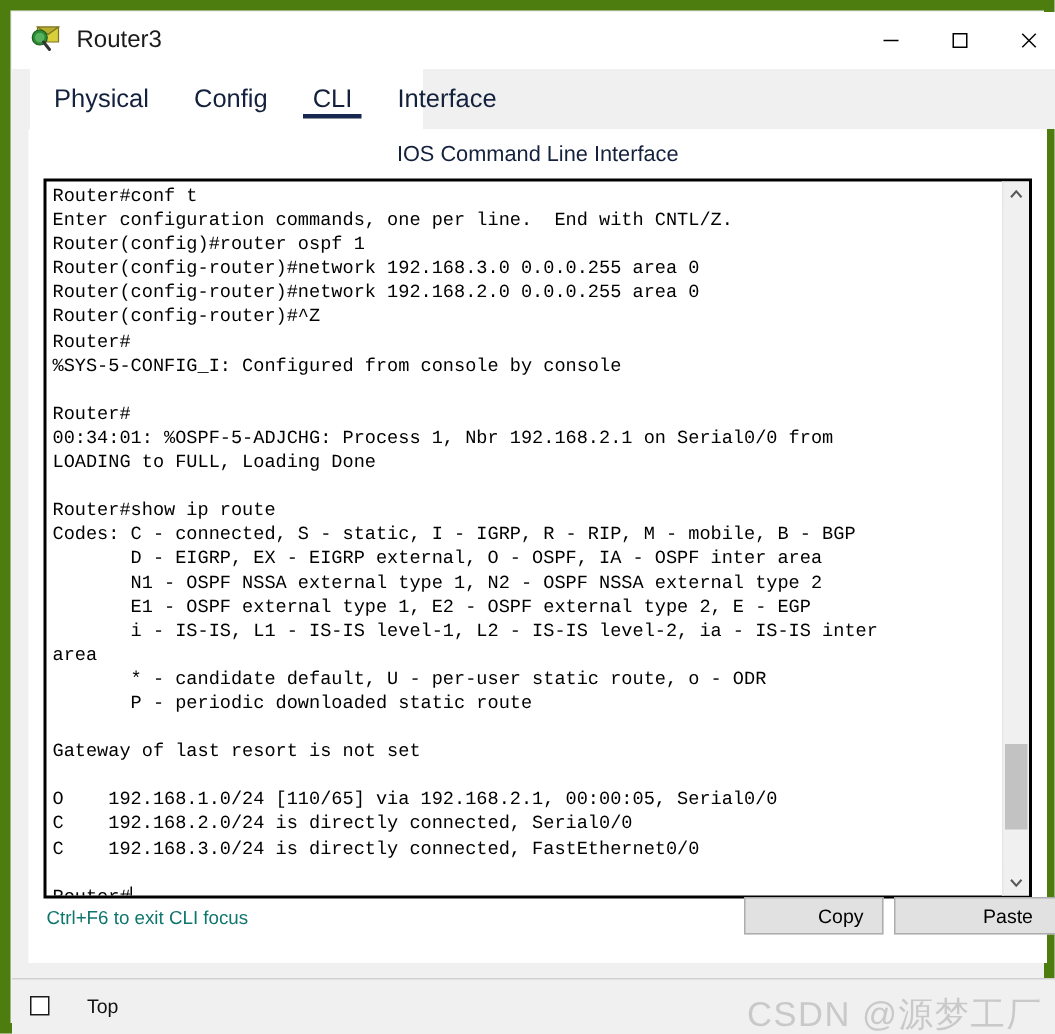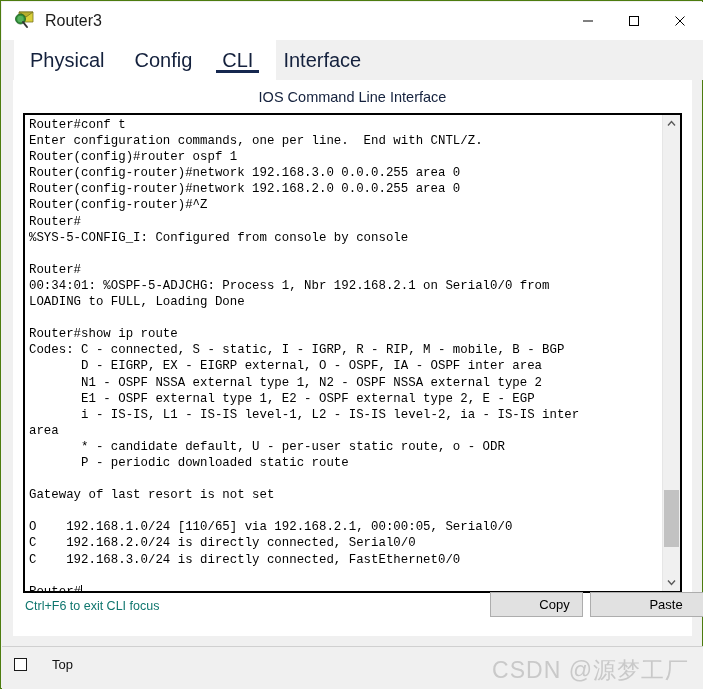--- a/index.html
+++ b/index.html
@@ -14,21 +14,21 @@
     overflow: hidden;
   }
 
   .window {
     position: absolute;
     left: 0; top: 0;
     width: 703px;
     height: 689px;
     background: #f0f0f0;
     box-sizing: border-box;
-    border: 1px solid #4d7c0f;
+    border: 7px solid #4d7c0f;
   }
 
   
   .titlebar {
     position: absolute;
     left: 1px; top: 1px;
     width: 701px;
     height: 38px;
     background: #ffffff;
     display: flex;
@@ -81,21 +81,21 @@
     position: absolute;
     left: 12px; top: 0;
     height: 40px;
     display: flex;
     align-items: center;
   }
   .tab {
     position: relative;
     padding: 0 10px;
     margin-right: 10px;
-    font-size: 20px;
+    font-size: 17px;
     color: #14213d;
     height: 40px;
     display: flex;
     align-items: center;
     box-sizing: border-box;
   }
   .tab:first-child { margin-left: 6px; }
   .tab.active::after {
     content: "";
     position: absolute;

